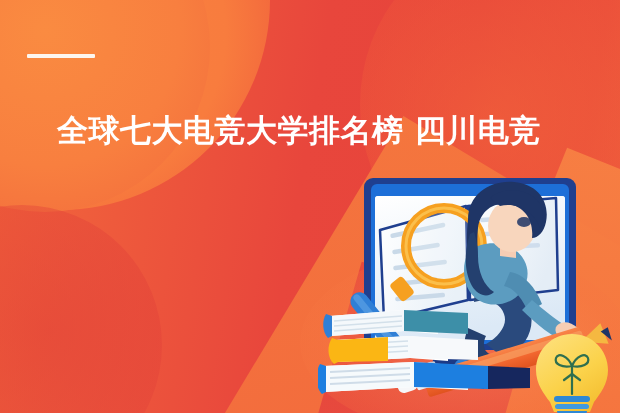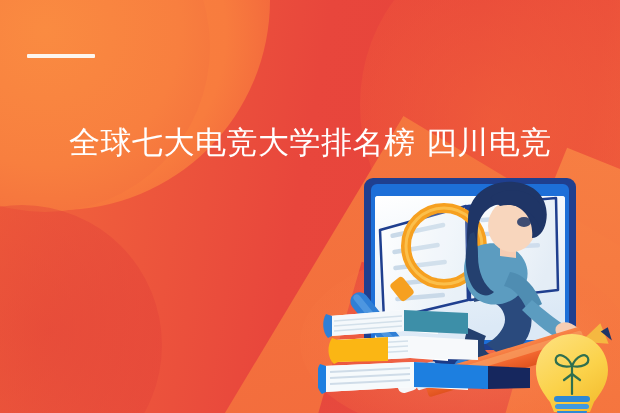--- a/index.html
+++ b/index.html
@@ -112,25 +112,25 @@
     background: #fdf6ef;
     border-radius: 1px;
   }
 
   
   .headline {
     position: absolute;
     left: 57px;
     top: 110px;
     width: 520px;
-    margin: 12px;
+    margin: 0;
     color: #ffffff;
     font-size: 31px;
     line-height: 40px;
-    font-weight: normal;
+    font-weight: bold;
     letter-spacing: 0.5px;
     white-space: nowrap;
     font-family: "DejaVu Sans", "Liberation Sans", sans-serif;
   }
 
   
   .illustration {
     position: absolute;
     left: 318px;
     top: 168px;

